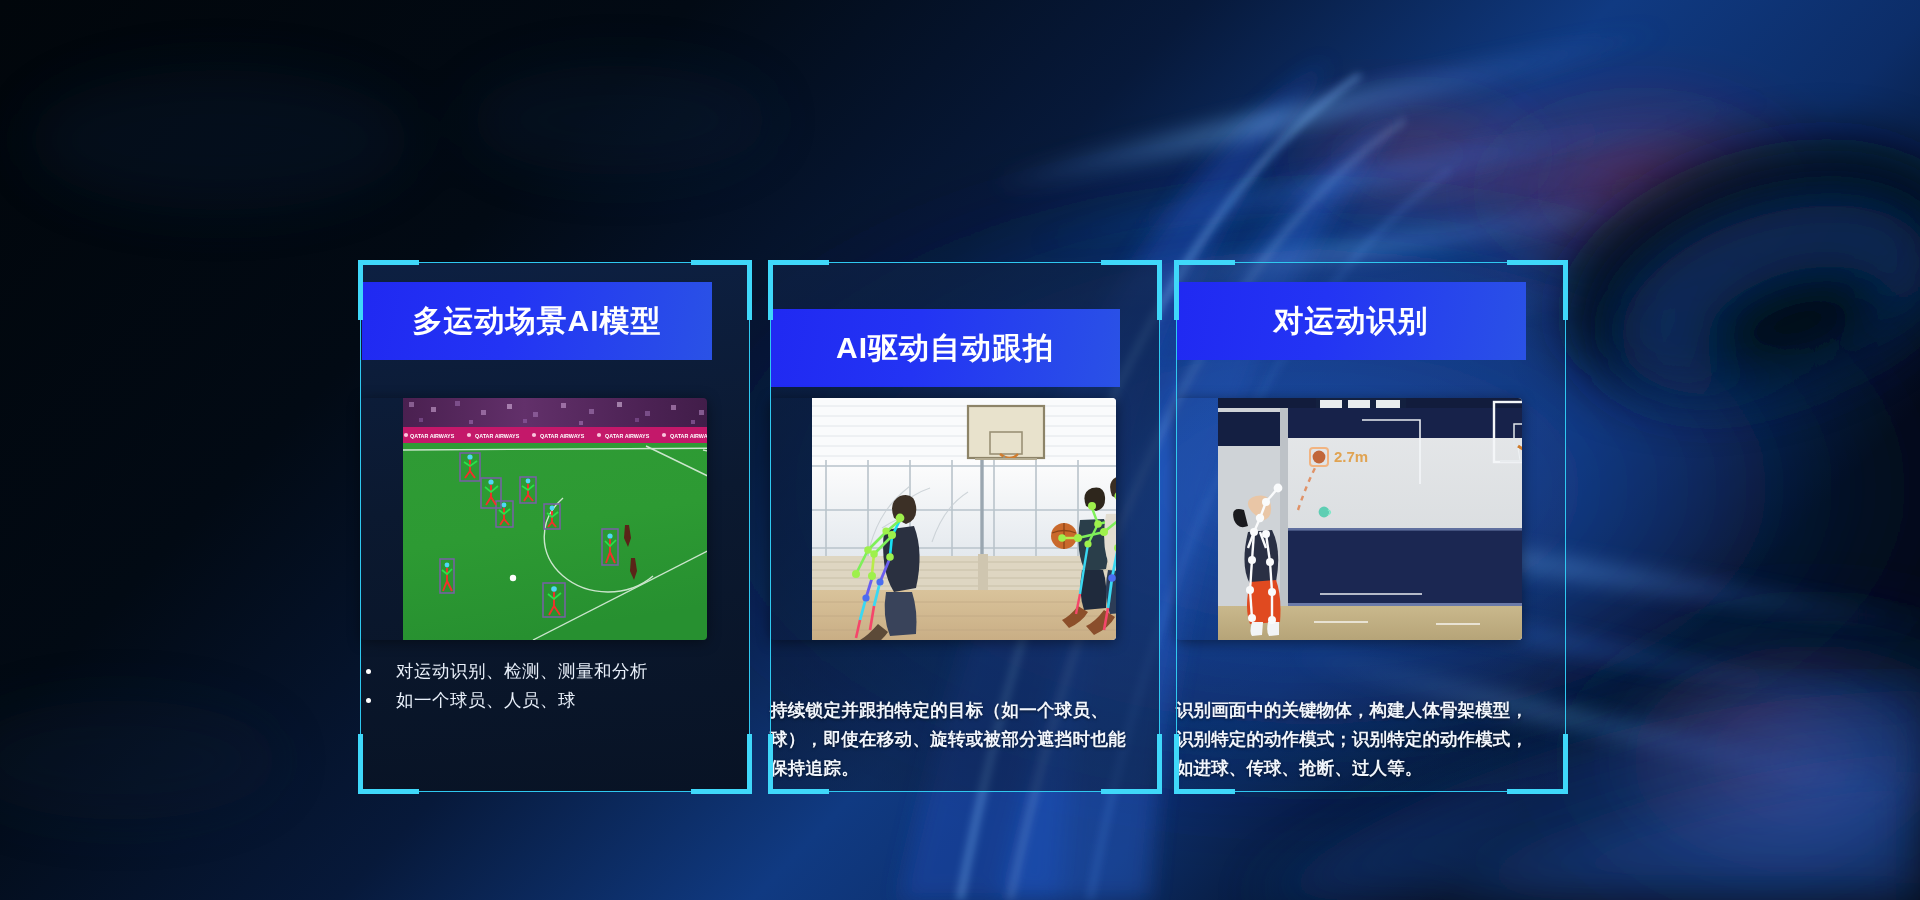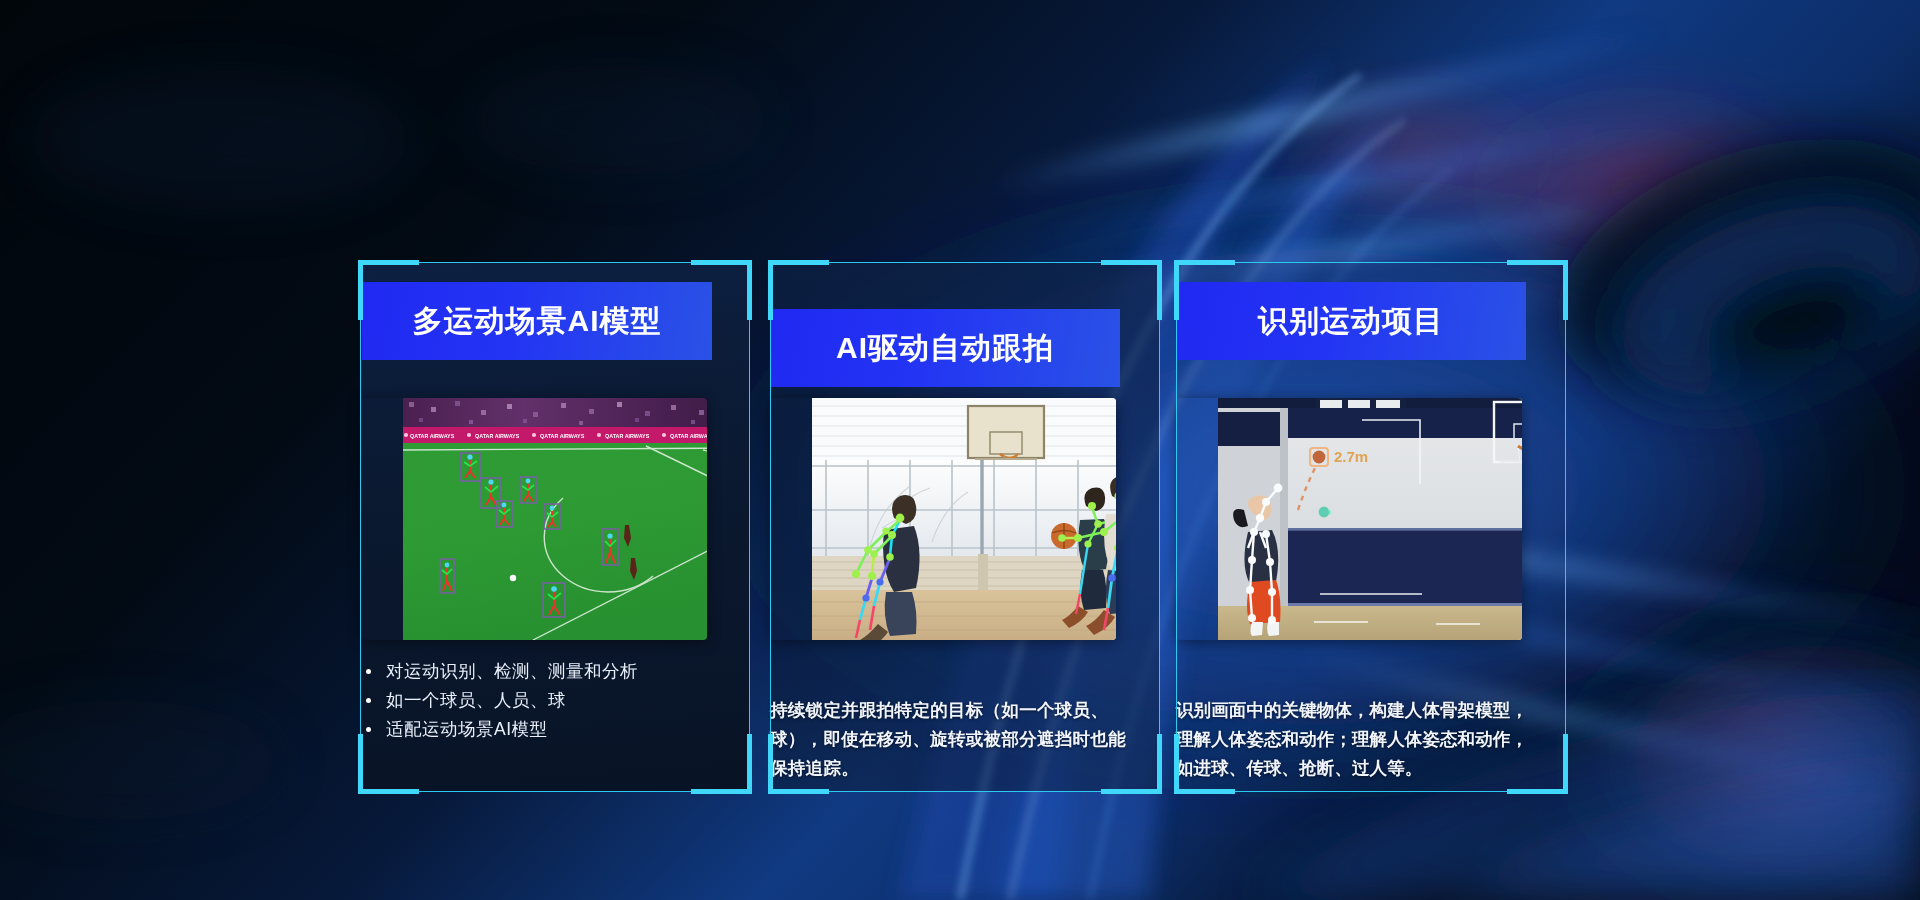--- a/index.html
+++ b/index.html
@@ -83,21 +83,21 @@
   .thumb svg { display:block; width:346px; height:242px; }
 
   
   .body {
     position:absolute; left:2px; top:395px; width:360px;
   }
   .c2 .body, .c3 .body { left:0px; width:360px; top:390px; }
 
   ul.bullets { list-style:none; }
   ul.bullets li {
-    position:relative; padding-left:24px;
+    position:relative; padding-left:34px;
     color:#e9f0fa; font-size:17.5px; line-height:29px;
     letter-spacing:.5px; white-space:nowrap;
   }
   ul.bullets li::before {
     content:""; position:absolute; left:4px; top:12px;
     width:5px; height:5px; border-radius:50%; background:#ffffff;
   }
   p.para {
     color:#f2f6fc; font-size:17.5px; line-height:29px;
     letter-spacing:.3px; font-weight:bold;
@@ -346,21 +346,20 @@
           <path d="M 222 127 l 4 0 l 2 13 l -3 9 l -4 -9 z"></path>
           <path d="M 228 160 l 4 0 l 2 13 l -3 9 l -4 -9 z"></path>
         </g>
       </svg>
     </div>
 
     <div class="body">
       <ul class="bullets">
         <li>对运动识别、检测、测量和分析</li>
         <li>如一个球员、人员、球</li>
-        <li>适配运动场景AI模型</li>
       </ul>
     </div>
 
     <div class="frame">
       <i class="tl-h"></i>
       <i class="tl-v"></i>
       <i class="tr-h"></i>
       <i class="tr-v"></i>
       <i class="bl-h"></i>
       <i class="bl-v"></i>
@@ -585,21 +584,21 @@
       <i class="bl-v"></i>
       <i class="br-h"></i>
       <i class="br-v"></i>
     </div>
   </div>
 
   <div class="card c3">
     <div class="panel"></div>
 
     <div class="hdr">
-      <span>识别运动项目</span>
+      <span>对运动识别</span>
     </div>
 
     <div class="thumb">
       <svg viewBox="0 0 346 242" preserveAspectRatio="none">
         <defs>
           <linearGradient id="crtwall" x1="0" y1="0" x2="0" y2="1">
             <stop offset="0" stop-color="#e6e8ea"></stop>
             <stop offset="1" stop-color="#d2d6d9"></stop>
           </linearGradient>
           <linearGradient id="crtfloor" x1="0" y1="0" x2="0" y2="1">
@@ -691,21 +690,21 @@
               <circle cx="32" cy="192" r="4"></circle>
             <circle cx="54" cy="194" r="4"></circle>
               <circle cx="34" cy="220" r="4"></circle>
             <circle cx="54" cy="222" r="4"></circle>
           </g>
         </g>
       </svg>
     </div>
 
     <div class="body">
-      <p class="para">识别画面中的关键物体，构建人体骨架模型，理解人体姿态和动作；理解人体姿态和动作，如进球、传球、抢断、过人等。</p>
+      <p class="para">识别画面中的关键物体，构建人体骨架模型，识别特定的动作模式；识别特定的动作模式，如进球、传球、抢断、过人等。</p>
     </div>
 
     <div class="frame">
       <i class="tl-h"></i>
       <i class="tl-v"></i>
       <i class="tr-h"></i>
       <i class="tr-v"></i>
       <i class="bl-h"></i>
       <i class="bl-v"></i>
       <i class="br-h"></i>

